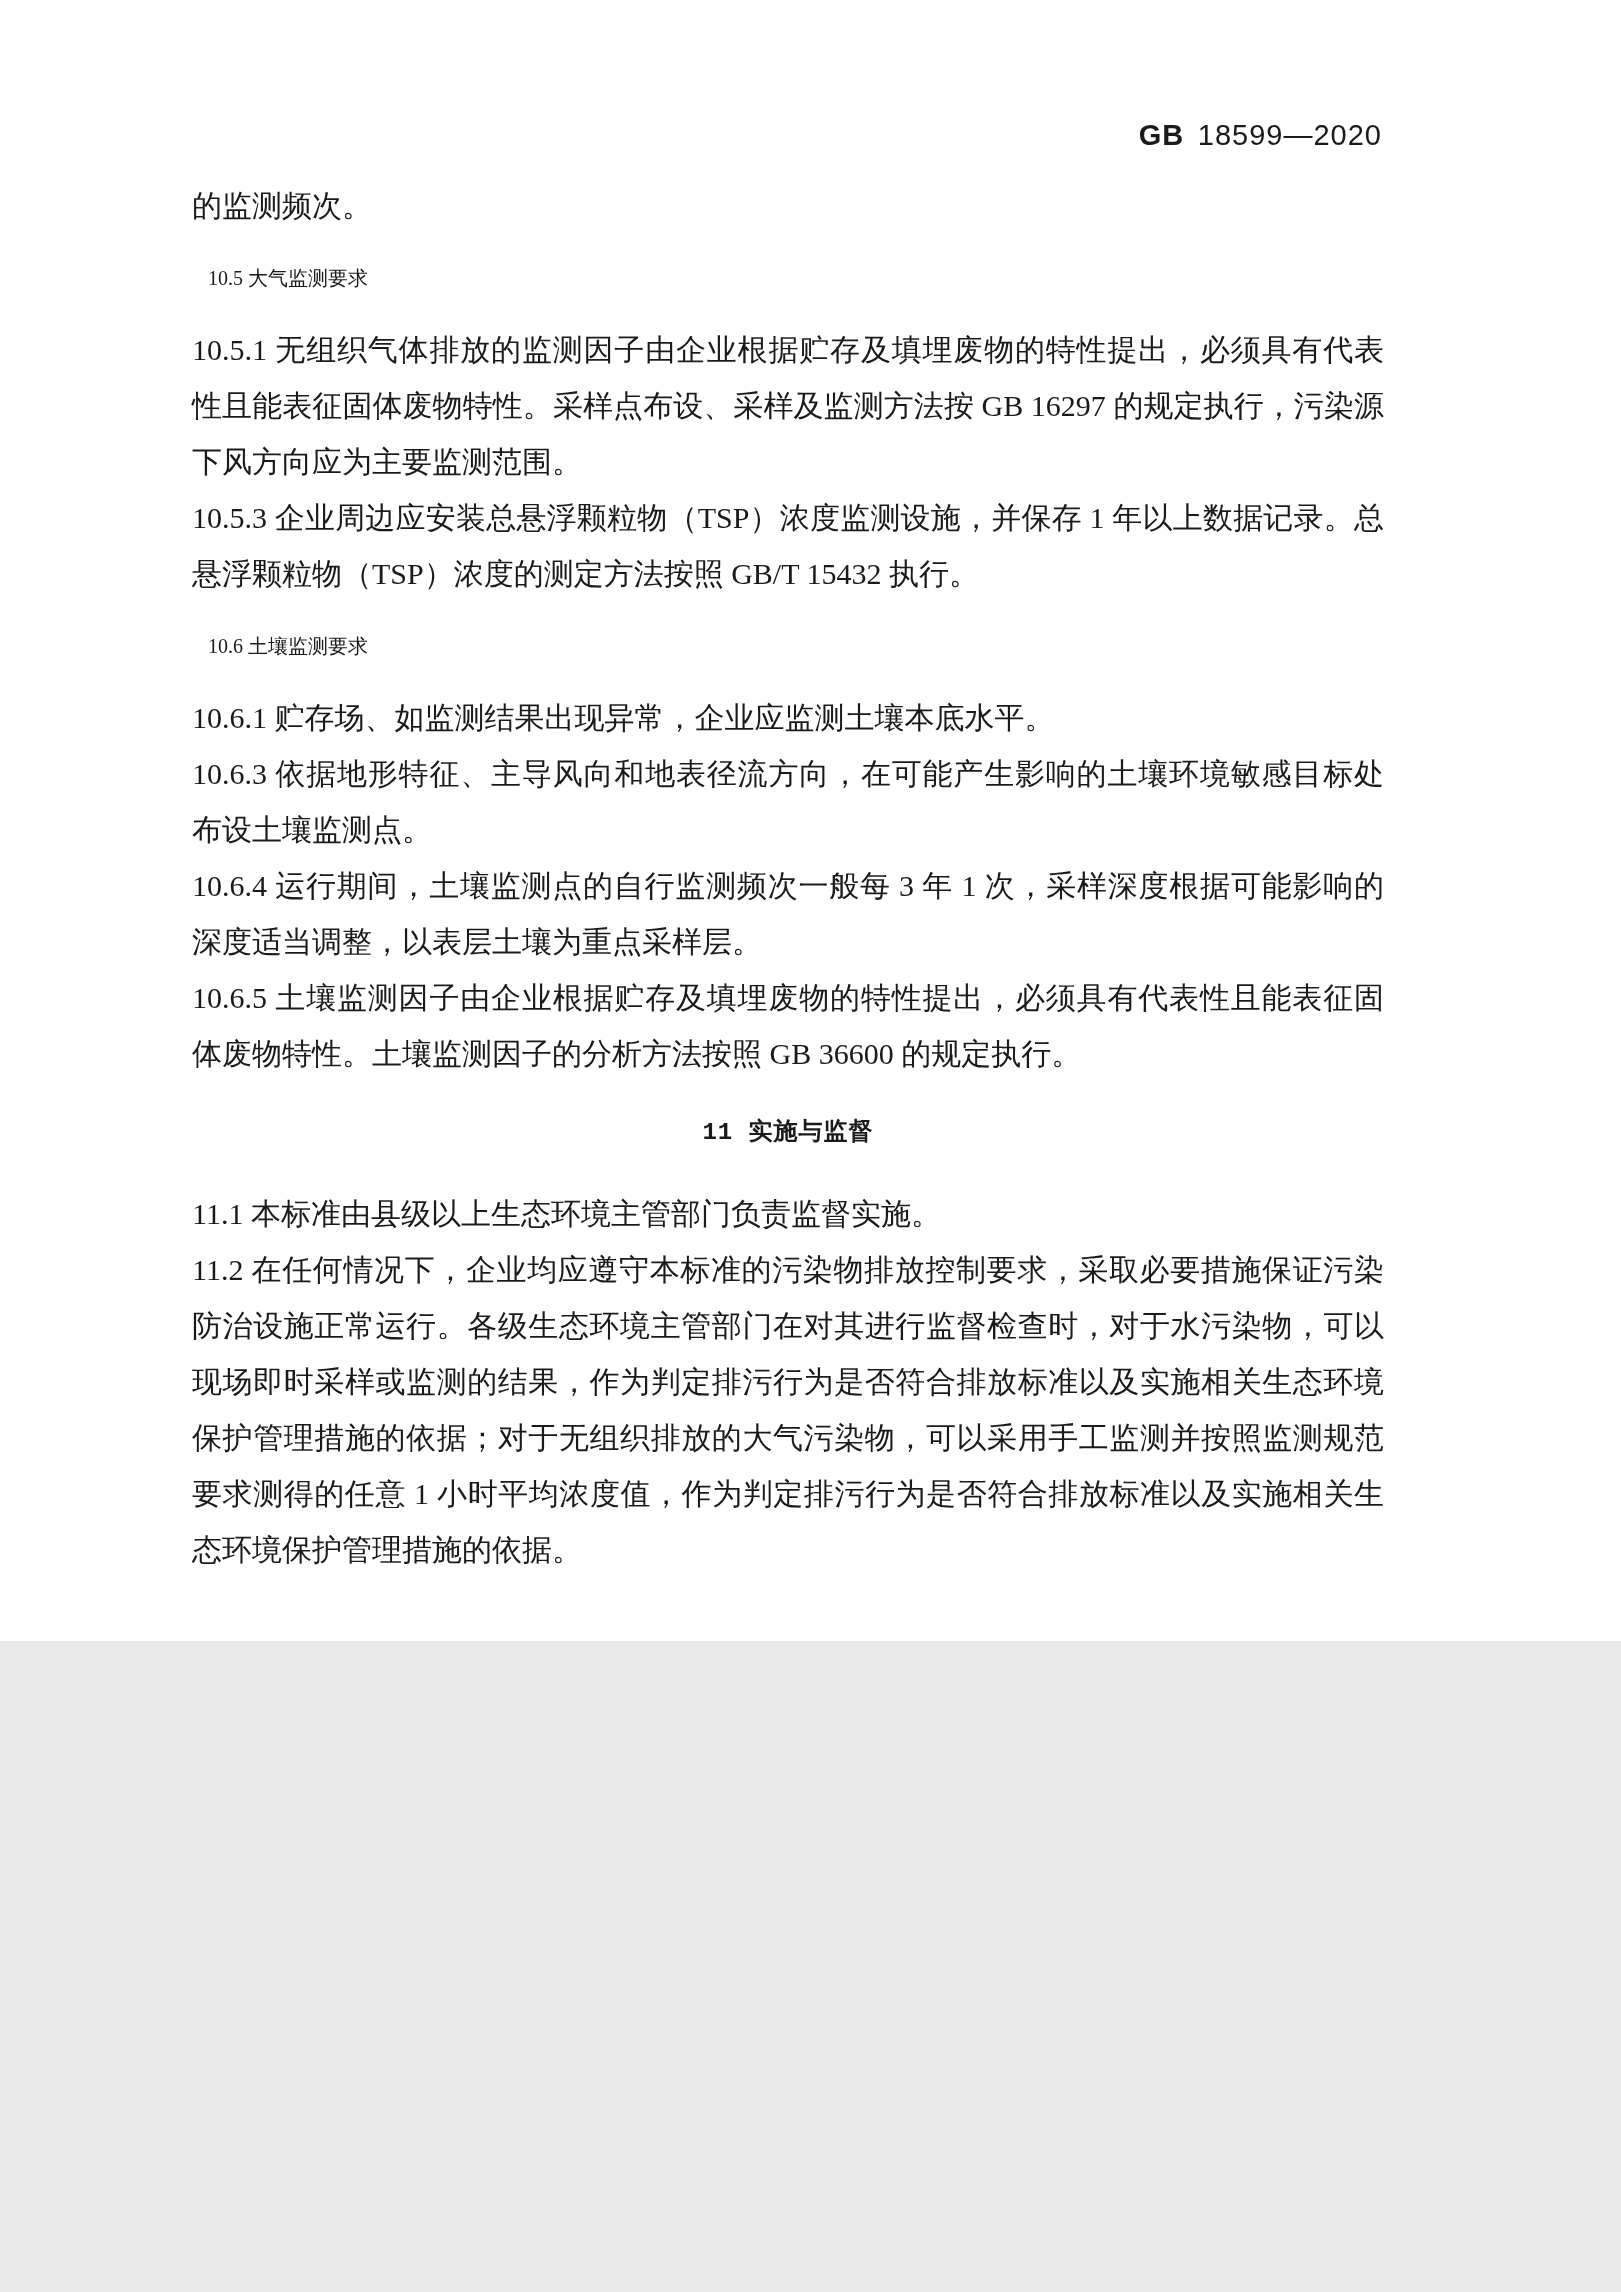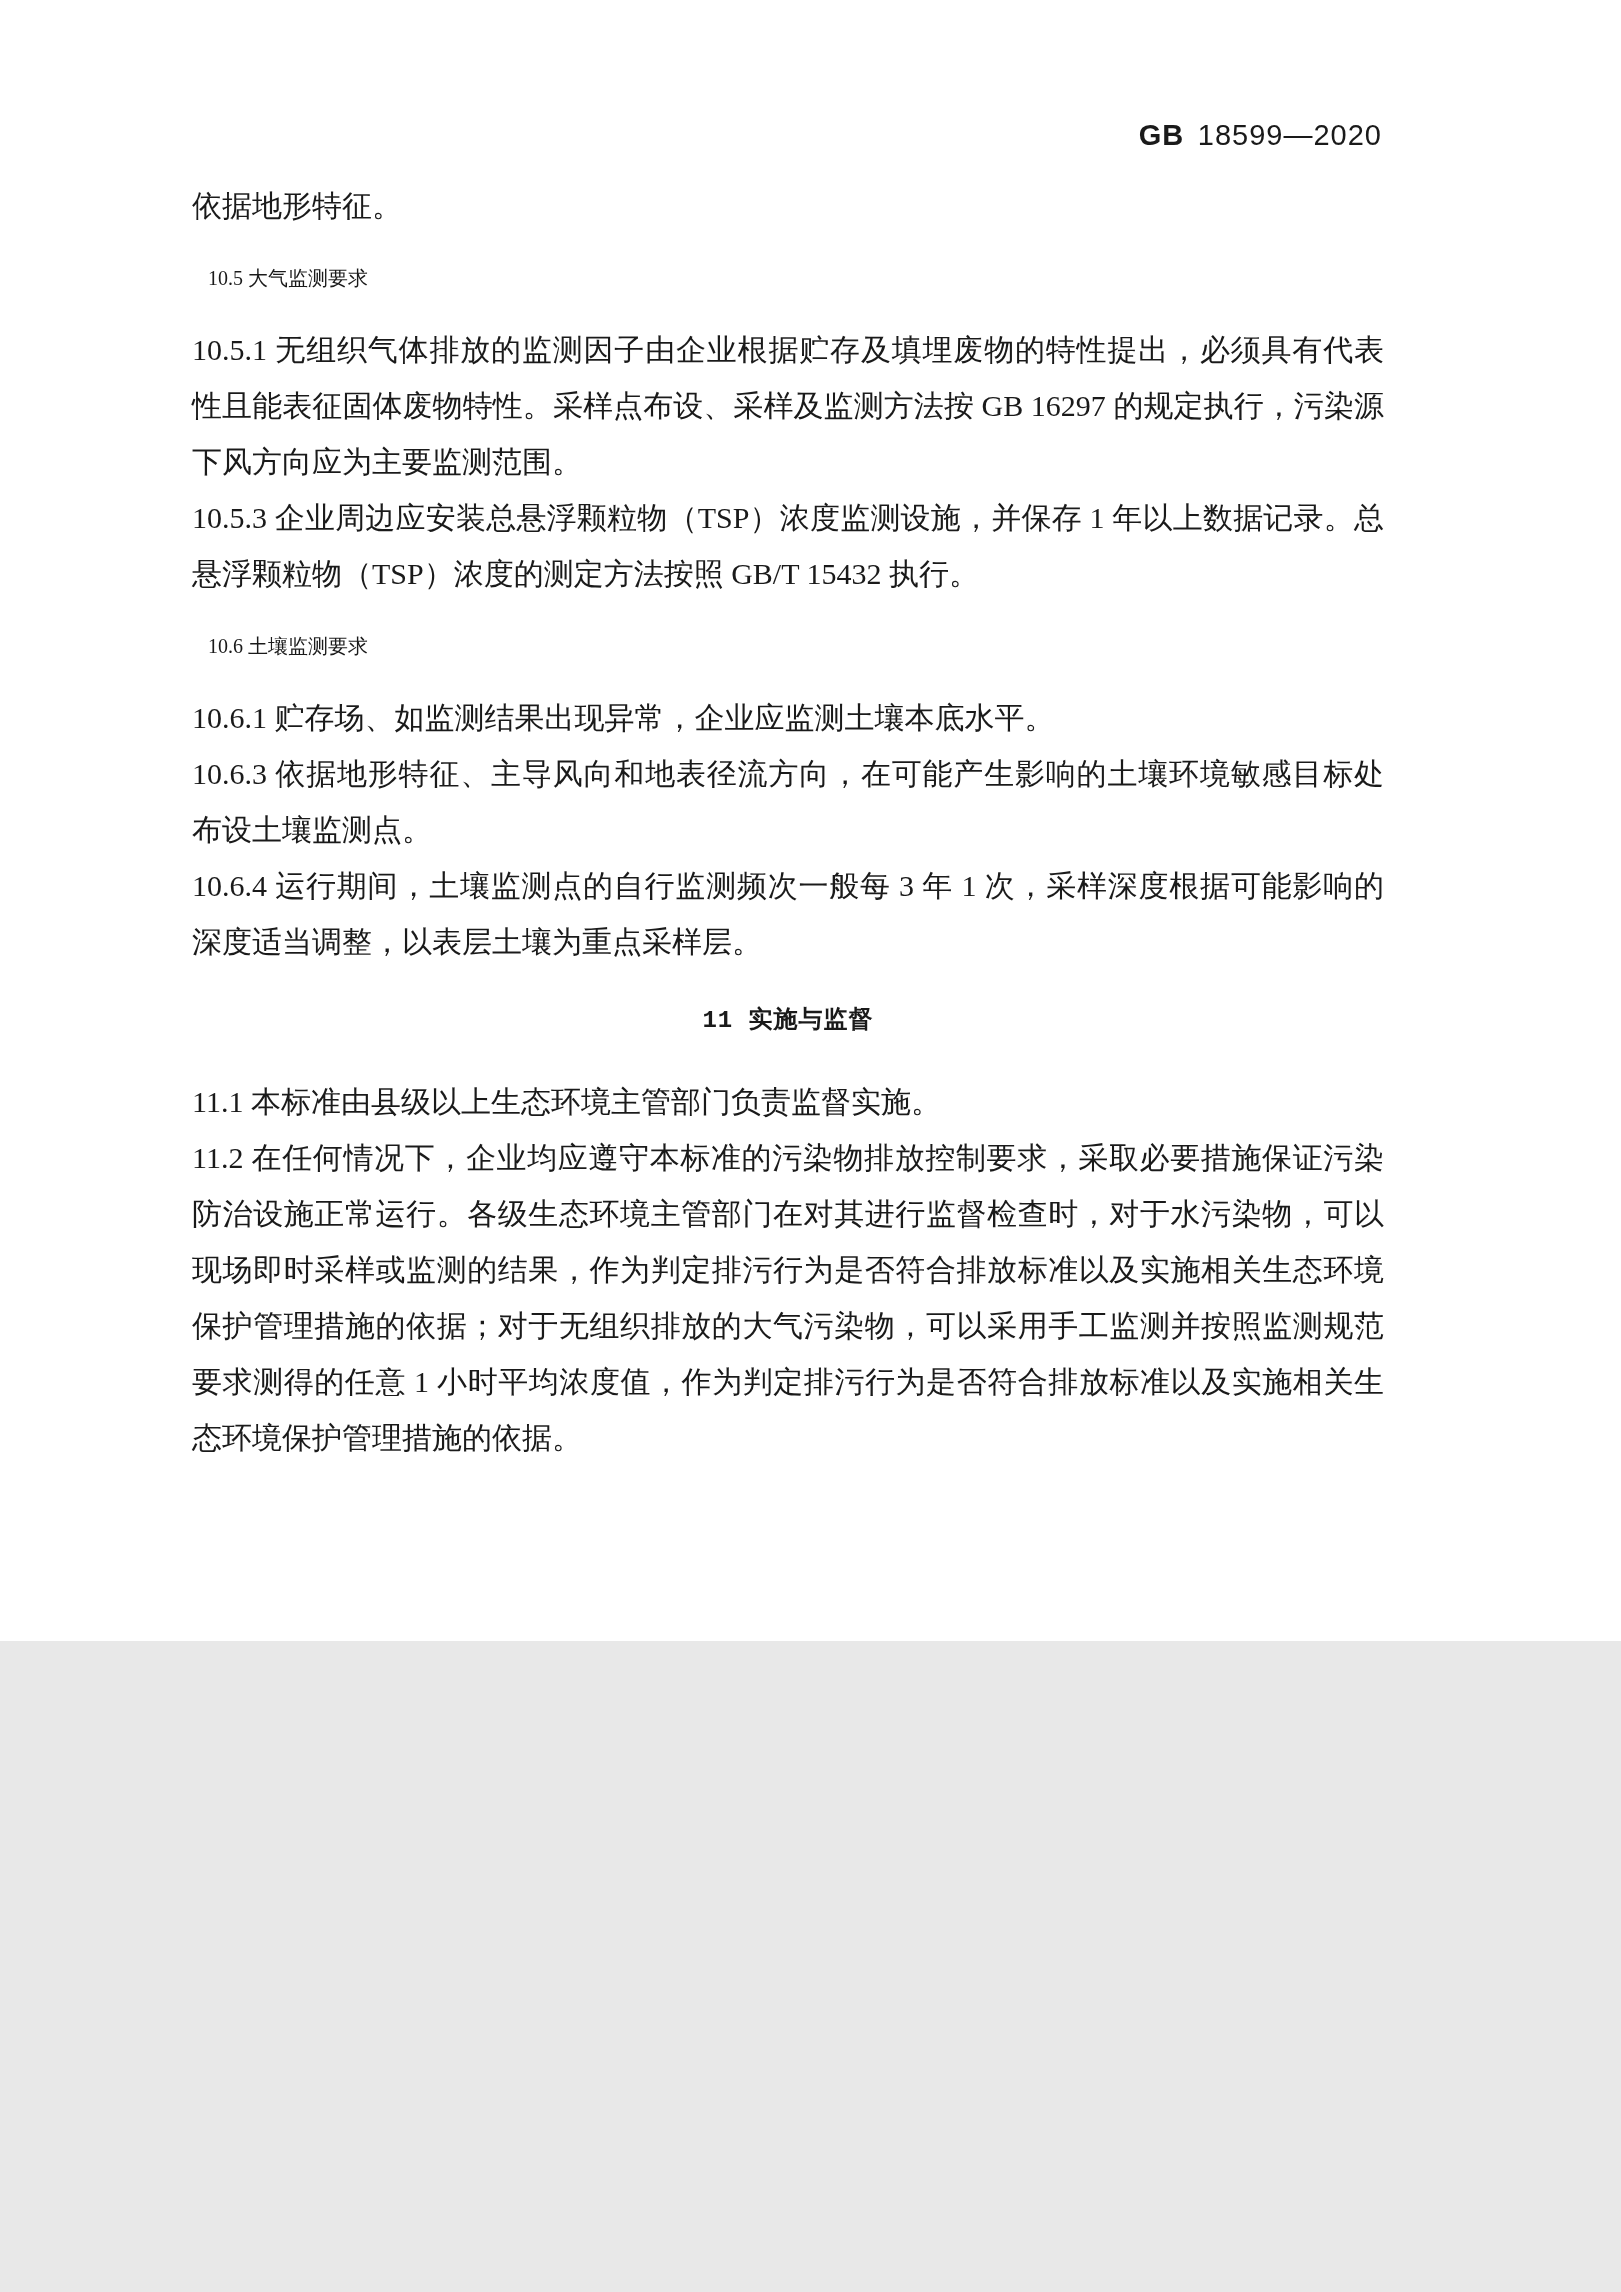--- a/index.html
+++ b/index.html
@@ -76,38 +76,39 @@
 </head>
 <body>
 
 <div class="page">
 
   <header class="doc-header">
     <span class="code-prefix">GB</span><span class="code-number">18599—2020</span>
   </header>
 
   <main class="doc-body">
-    <p class="para">依据地形特征。</p>
+    <p class="para">的监测频次。</p>
 
     <h3 class="clause-head">10.5 大气监测要求</h3>
 
     <p class="para">10.5.1 无组织气体排放的监测因子由企业根据贮存及填埋废物的特性提出，必须具有代表性且能表征固体废物特性。采样点布设、采样及监测方法按 GB 16297 的规定执行，污染源下风方向应为主要监测范围。</p>
 
 
     <p class="para">10.5.3 企业周边应安装总悬浮颗粒物（TSP）浓度监测设施，并保存 1 年以上数据记录。总悬浮颗粒物（TSP）浓度的测定方法按照 GB/T 15432 执行。</p>
 
     <h3 class="clause-head">10.6 土壤监测要求</h3>
 
     <p class="para">10.6.1 贮存场、如监测结果出现异常，企业应监测土壤本底水平。</p>
 
 
     <p class="para">10.6.3 依据地形特征、主导风向和地表径流方向，在可能产生影响的土壤环境敏感目标处布设土壤监测点。</p>
 
     <p class="para">10.6.4 运行期间，土壤监测点的自行监测频次一般每 3 年 1 次，采样深度根据可能影响的深度适当调整，以表层土壤为重点采样层。</p>
 
+    <p class="para">10.6.5 土壤监测因子由企业根据贮存及填埋废物的特性提出，必须具有代表性且能表征固体废物特性。土壤监测因子的分析方法按照 GB 36600 的规定执行。</p>
 
     <h2 class="section-head">11 实施与监督</h2>
 
     <p class="para">11.1 本标准由县级以上生态环境主管部门负责监督实施。</p>
 
     <p class="para">11.2 在任何情况下，企业均应遵守本标准的污染物排放控制要求，采取必要措施保证污染防治设施正常运行。各级生态环境主管部门在对其进行监督检查时，对于水污染物，可以现场即时采样或监测的结果，作为判定排污行为是否符合排放标准以及实施相关生态环境保护管理措施的依据；对于无组织排放的大气污染物，可以采用手工监测并按照监测规范要求测得的任意 1 小时平均浓度值，作为判定排污行为是否符合排放标准以及实施相关生态环境保护管理措施的依据。</p>
   </main>
 
   <footer class="doc-footer">
     <span>9</span>

